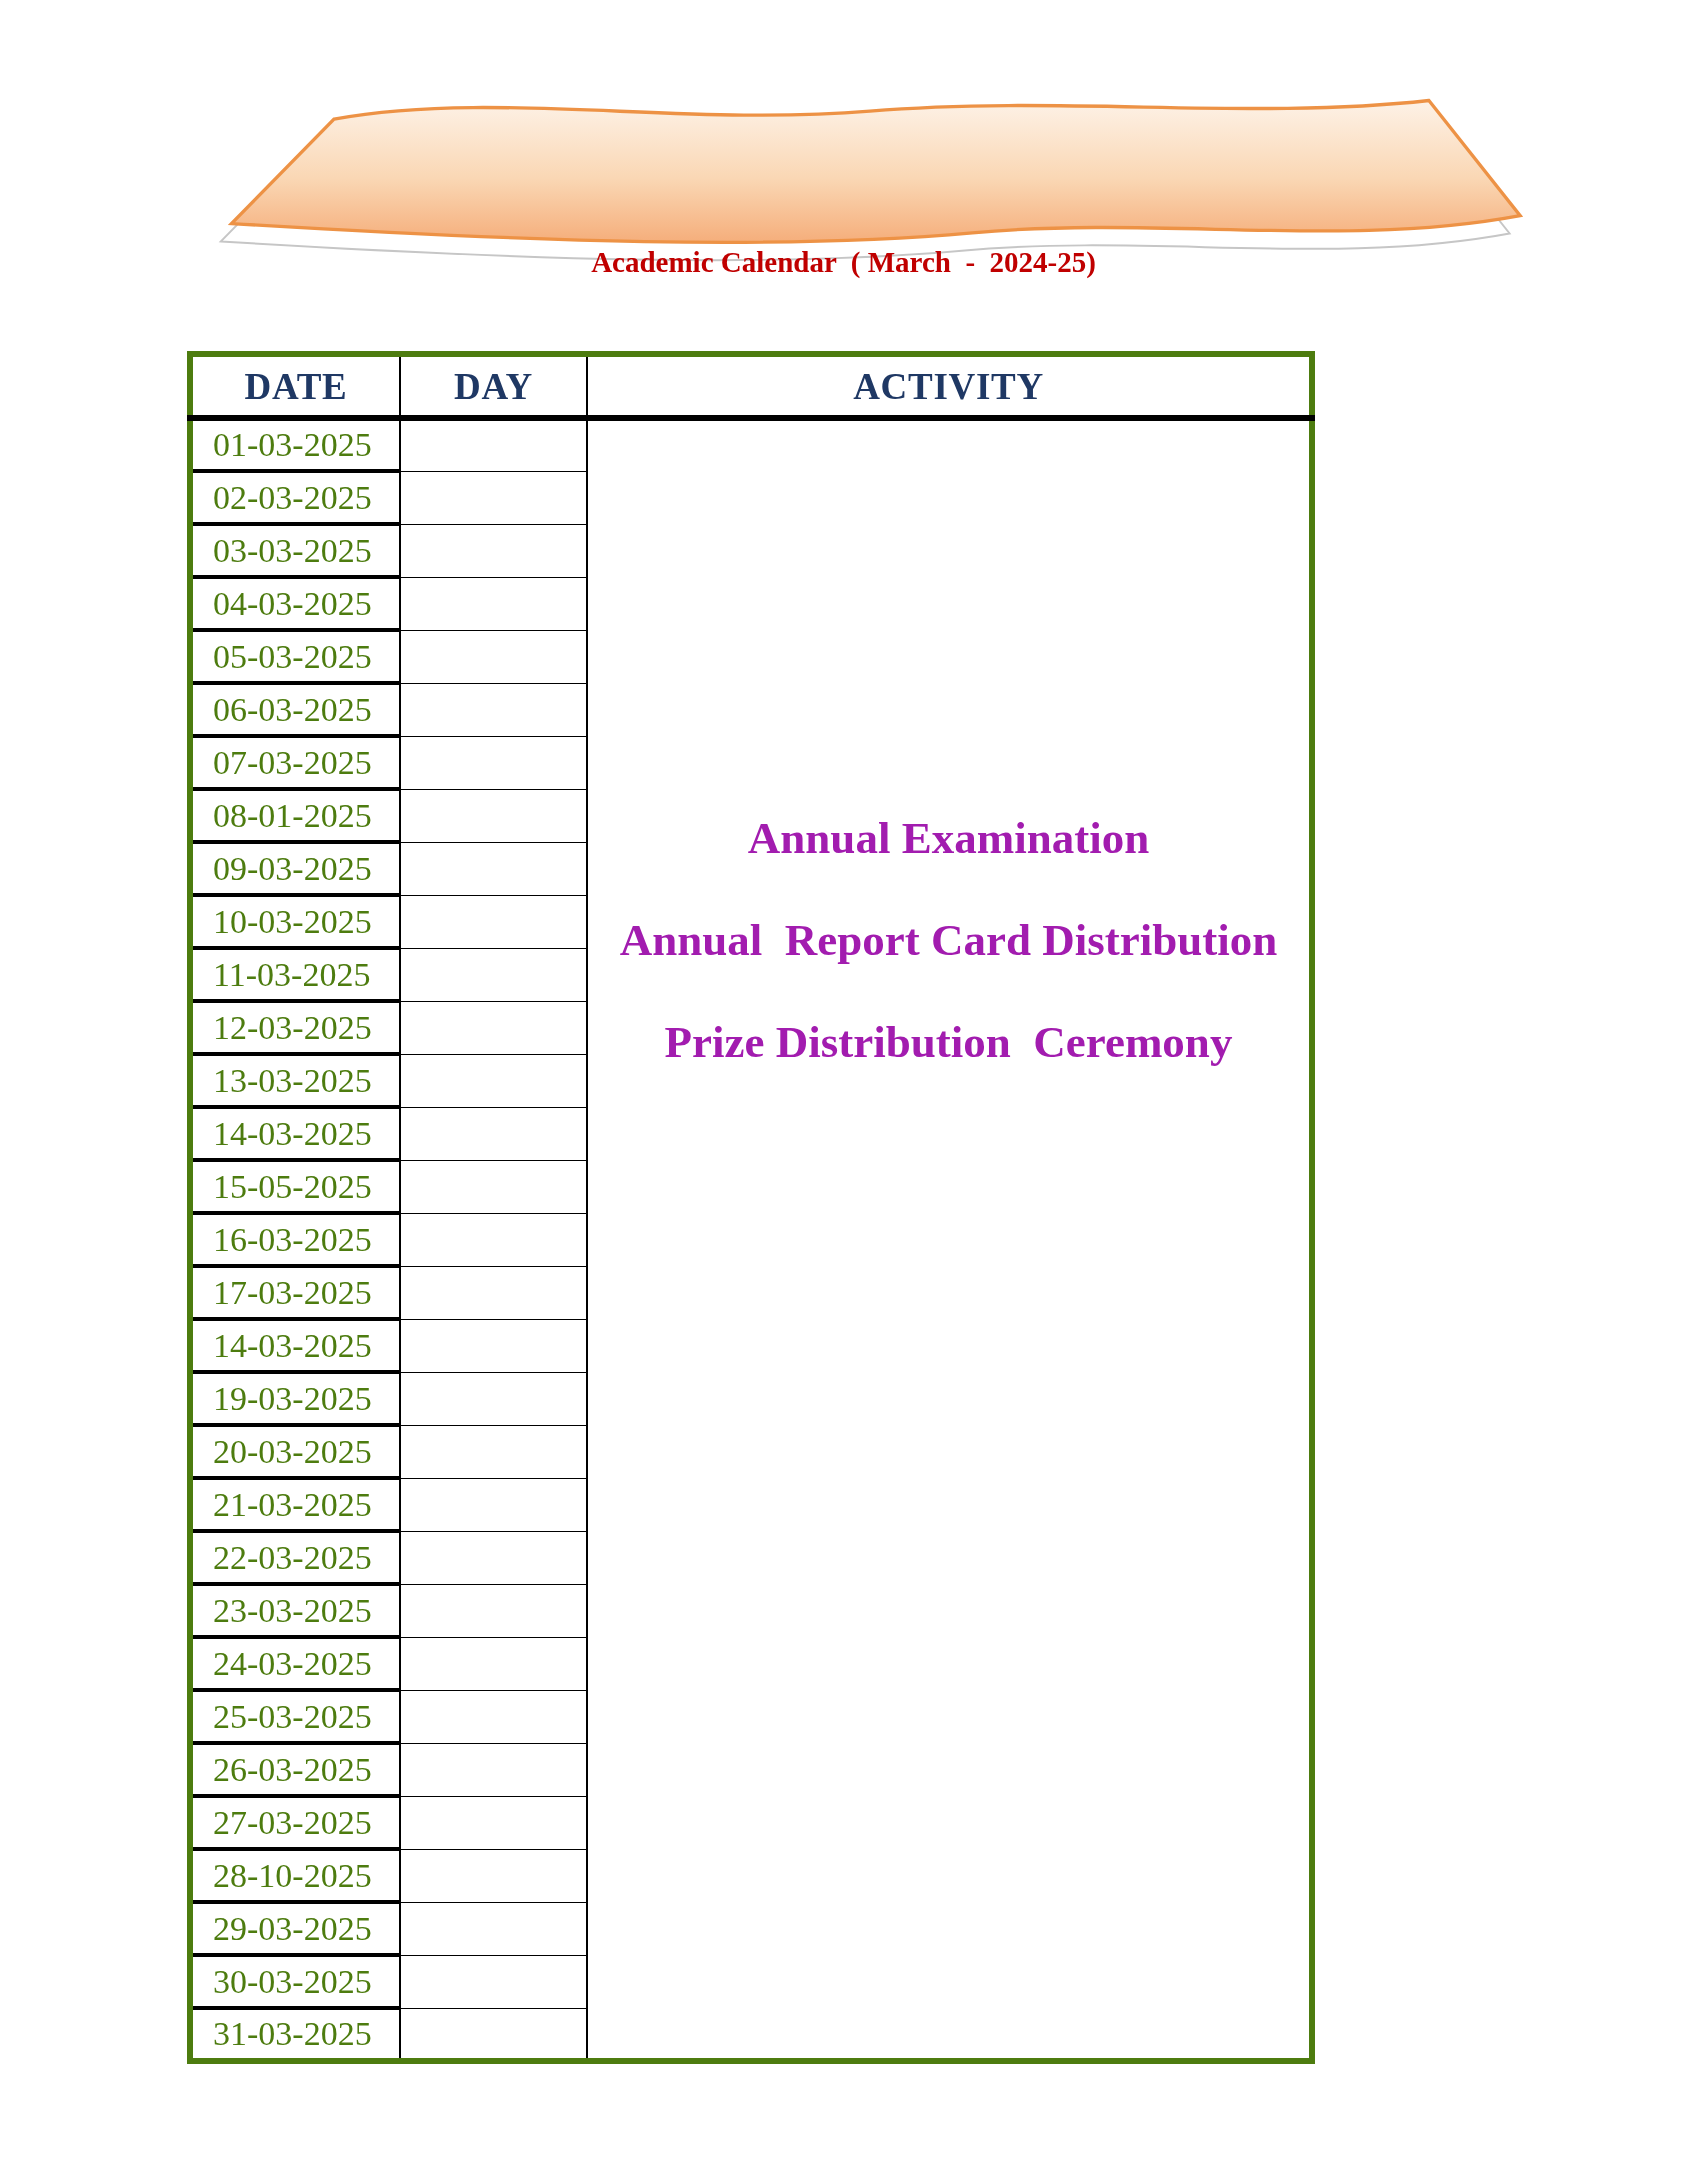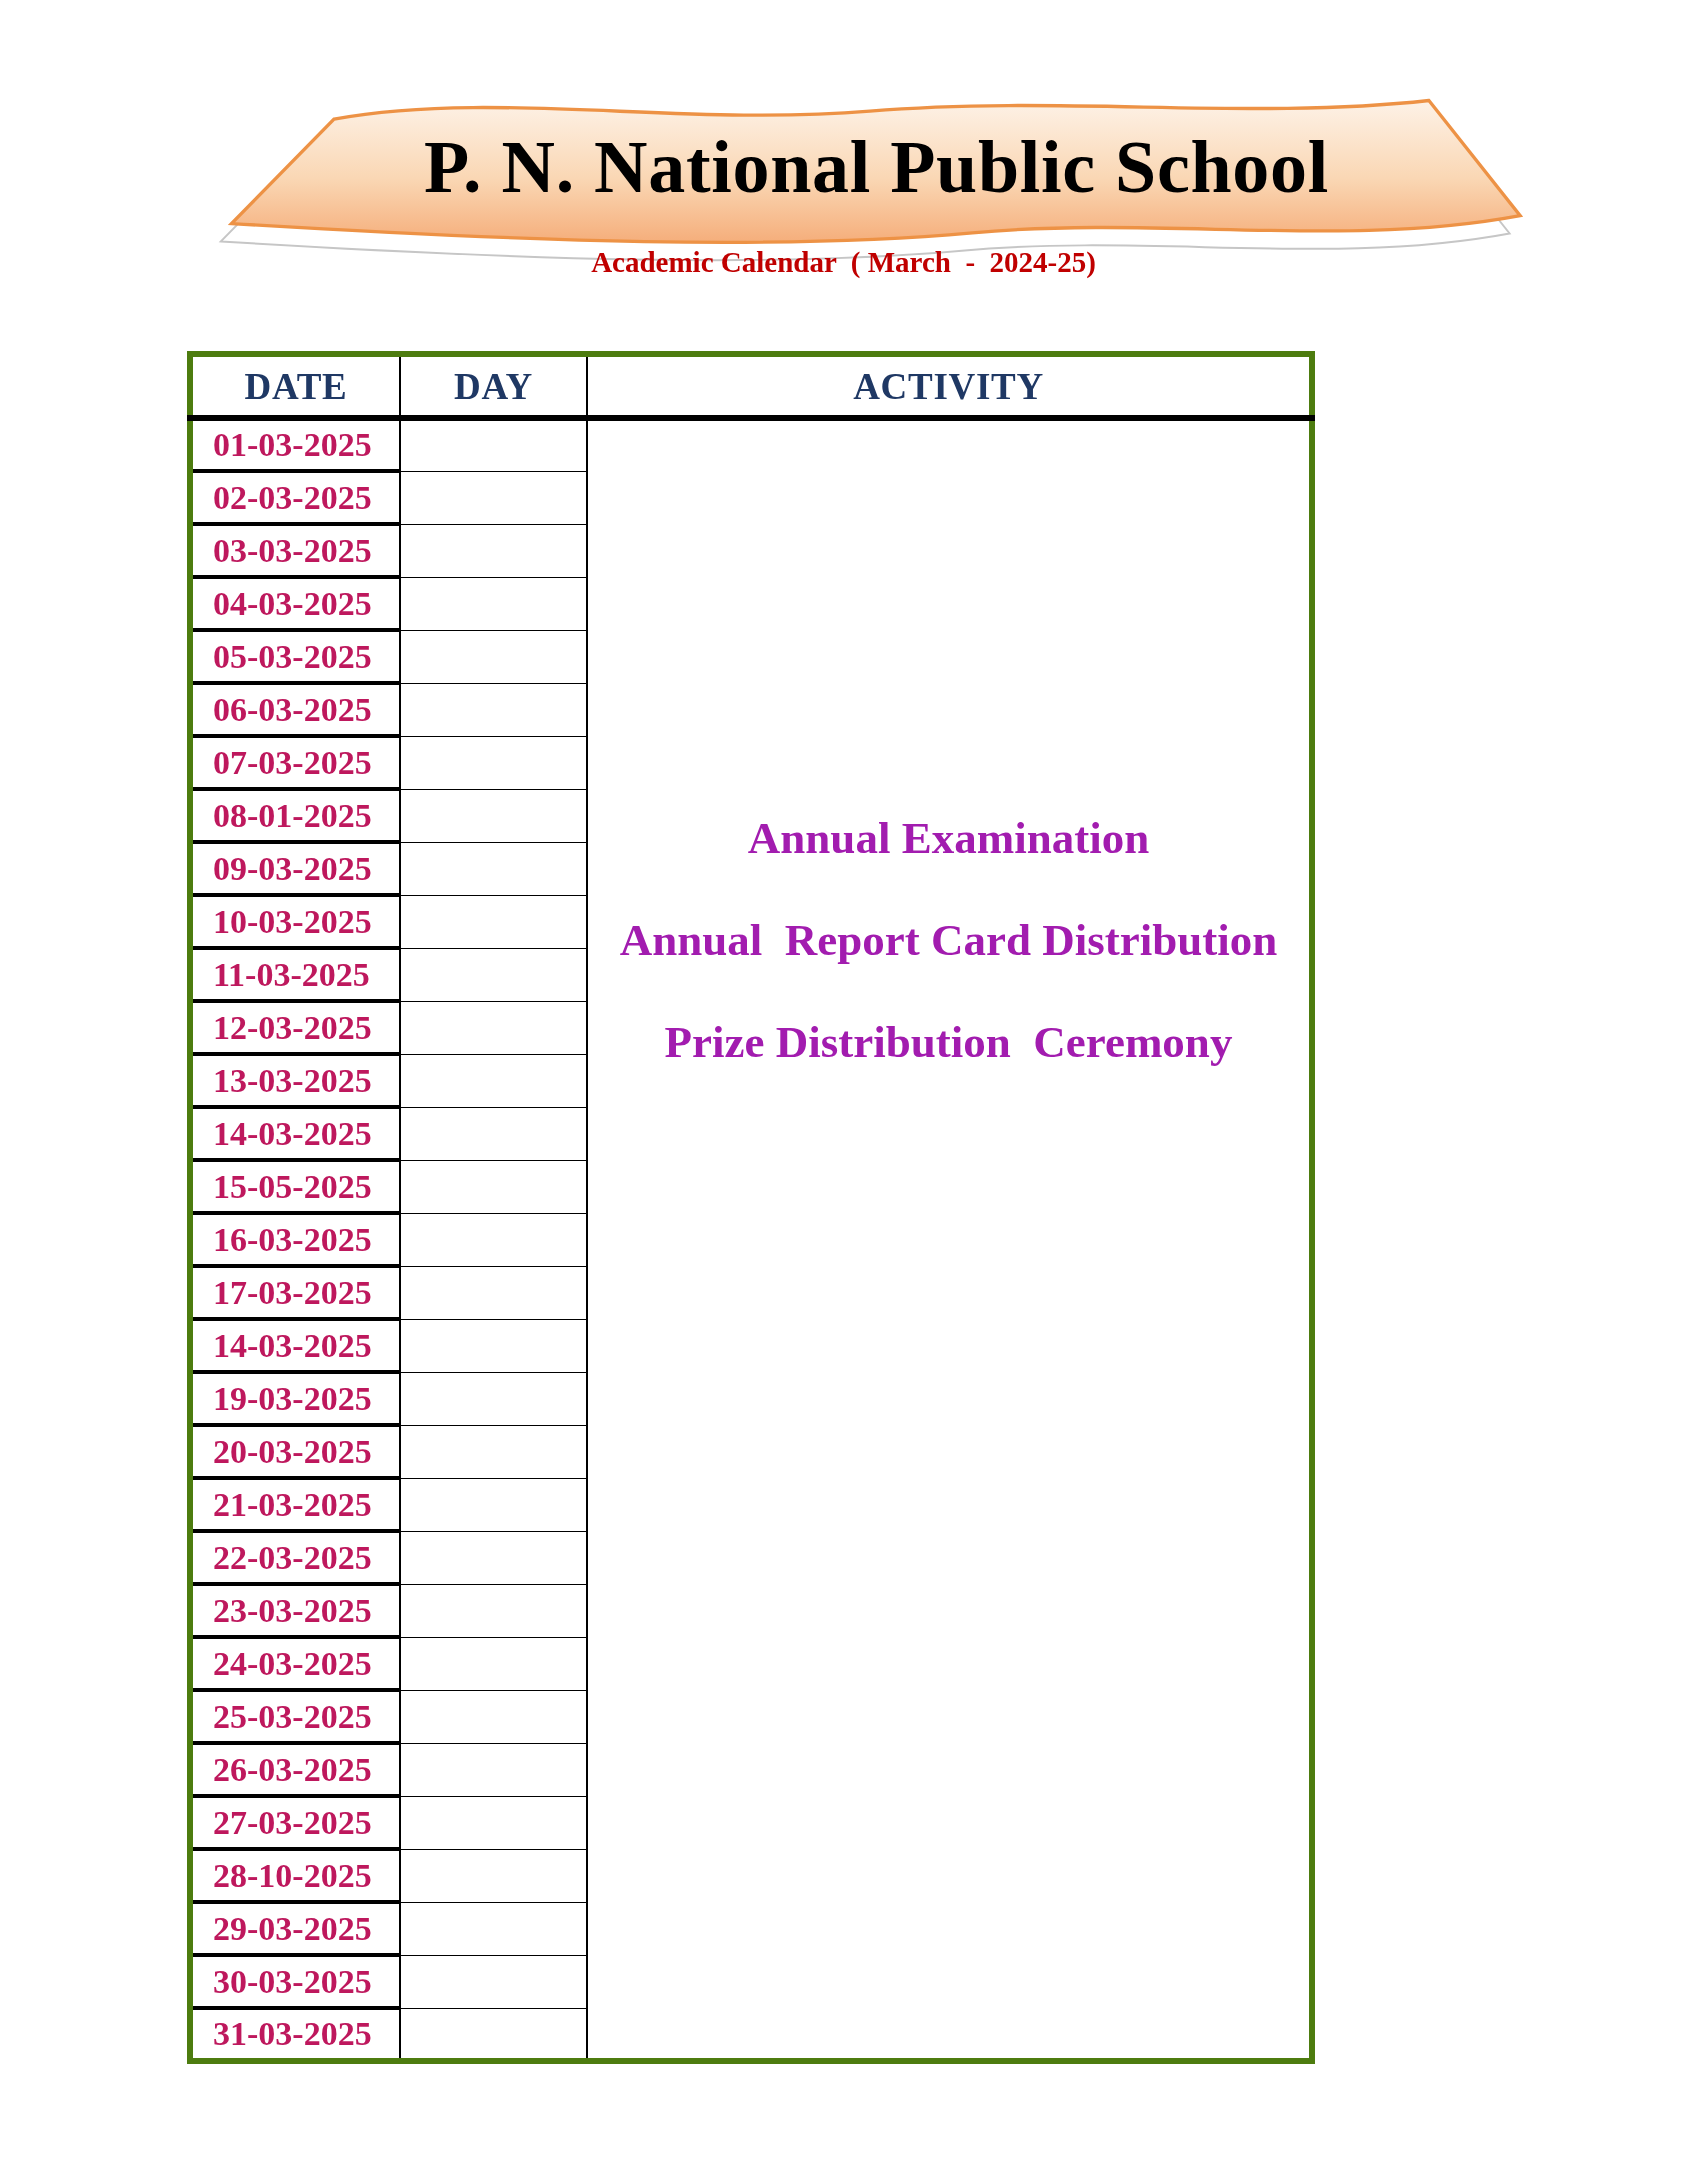--- a/index.html
+++ b/index.html
@@ -45,21 +45,21 @@
     font-size:37px; font-weight:bold;
     color:#1F3864;
     text-align:center; vertical-align:middle;
     letter-spacing:0.7px;
   }
   table.calendar th.h-date, table.calendar th.h-day{ border-right:2.6px solid #000000; }
   table.calendar tbody tr{ height:53px; }
   td.c-date{
     border-bottom:4.6px solid #000000;
     border-right:2.6px solid #000000;
-    font-size:34px; font-weight:bold; color:#be185d;
+    font-size:34px; font-weight:normal; color:#4d7c0f;
     padding-left:20px; vertical-align:middle;
     white-space:nowrap;
   }
   td.c-day{
     border-bottom:1.3px solid #000000;
     border-right:2.6px solid #000000;
   }
   td.c-activity{
     vertical-align:top;
     padding-top:387px;
@@ -80,21 +80,20 @@
     <defs>
       <linearGradient id="bg" x1="0" y1="0" x2="0" y2="1">
         <stop offset="0" stop-color="#FDF2E7"></stop>
         <stop offset="0.55" stop-color="#FAD7B4"></stop>
         <stop offset="1" stop-color="#F5AE7B"></stop>
       </linearGradient>
     </defs>
     <path d="M175,62 C420,18 700,74 985,50 C1280,26 1560,64 1830,34 L1968,208 C1700,258 1430,208 1140,234 C850,260 480,248 20,220 Z" transform="translate(-16,27)" fill="#ffffff" stroke="#C6C6C6" stroke-width="3"></path>
     <path d="M175,62 C420,18 700,74 985,50 C1280,26 1560,64 1830,34 L1968,208 C1700,258 1430,208 1140,234 C850,260 480,248 20,220 Z" fill="url(#bg)" stroke="#ED9245" stroke-width="5"></path>
   </svg>
-  <div class="banner-title">P. N. National Public School</div>
 </div>
 
 <div class="subheader">
   <div class="line">Academic Calendar  ( March  -  2024-25)</div>
 </div>
 
 <table class="calendar">
   <colgroup>
     <col class="col-date">
       <col class="col-day">

